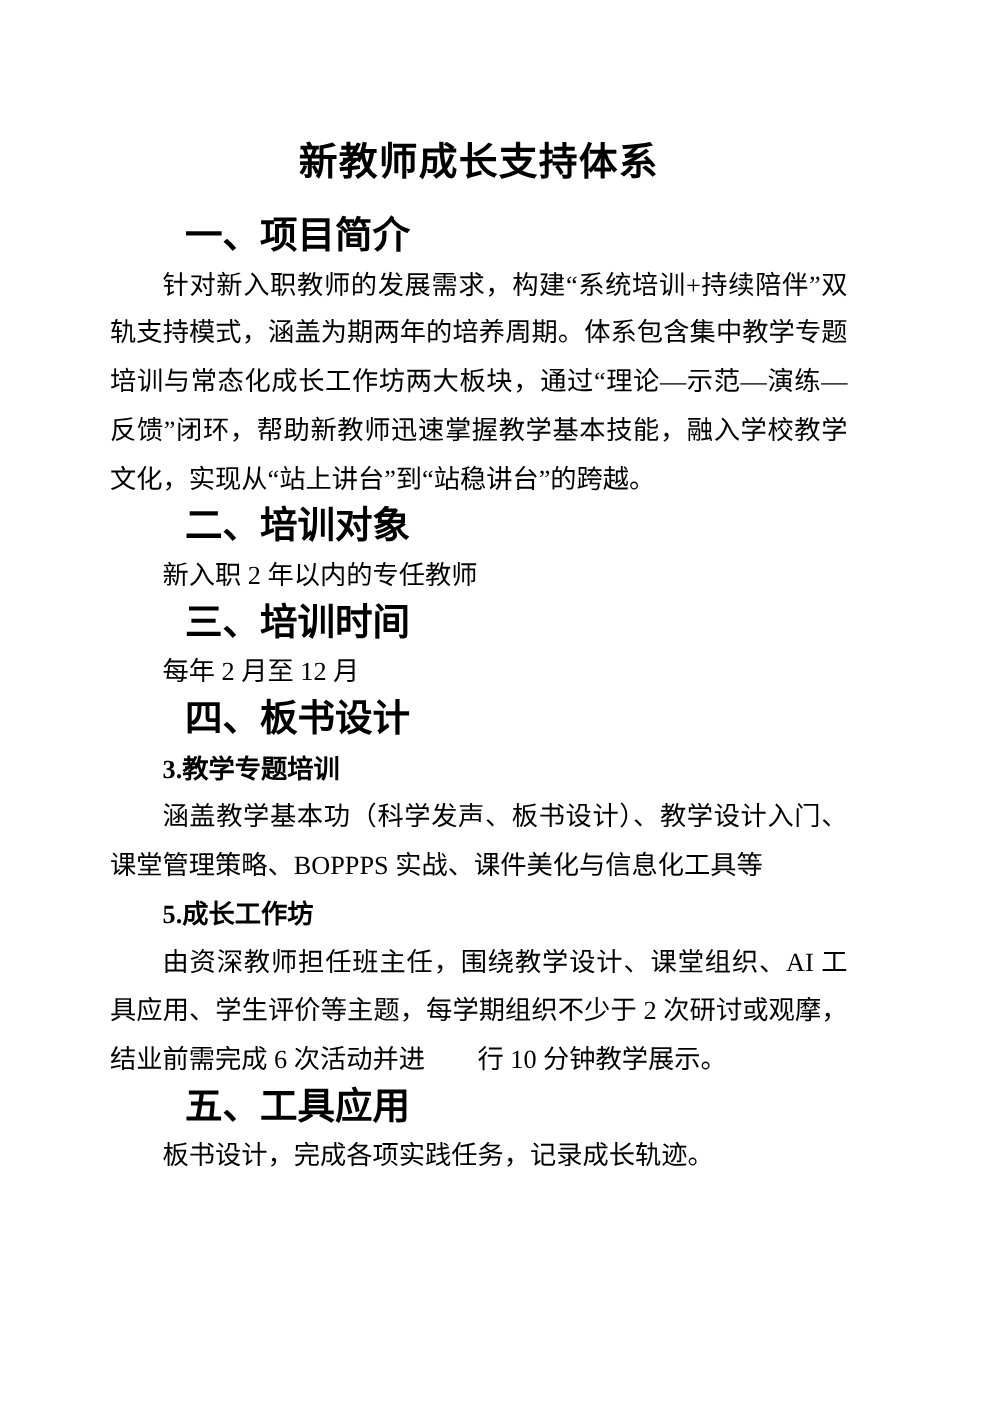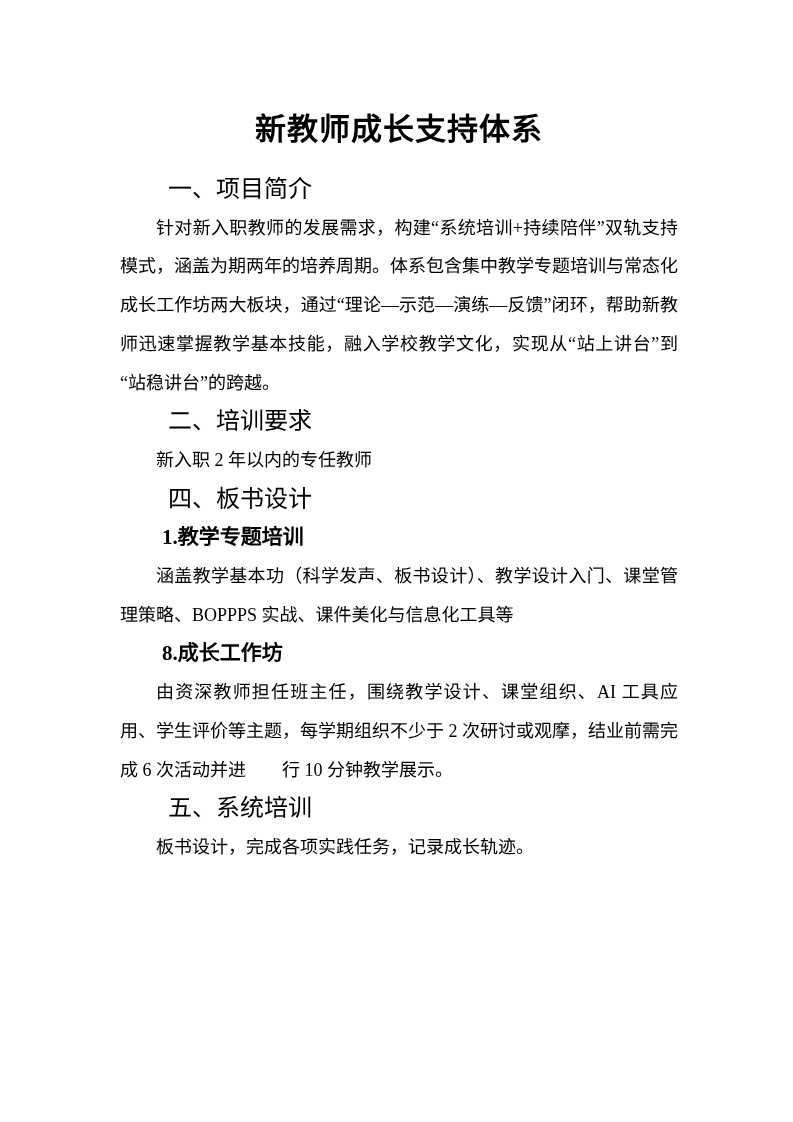--- a/index.html
+++ b/index.html
@@ -8,91 +8,95 @@
     padding: 0;
     background: #ffffff;
   }
   .page {
     position: relative;
     width: 793px;
     height: 1122px;
     margin: 0;
     background: #ffffff;
     box-sizing: border-box;
-    padding: 106px 115px 0 120px;
+    padding: 106px 115px 0 88px;
     color: #000000;
     font-family: "Liberation Serif", "DejaVu Serif", serif;
     font-size: 21px;
     overflow: hidden;
   }
   .doc-title {
     font-family: "Liberation Serif", "DejaVu Serif", serif;
     font-weight: 700;
     font-size: 31px;
     line-height: 48px;
     text-align: center;
     letter-spacing: 1px;
     margin: 0 0 16px 0;
   }
   .sec-heading {
     font-family: "Liberation Sans", "DejaVu Sans", sans-serif;
-    font-weight: 400;
-    font-size: 24px;
+    font-weight: 700;
+    font-size: 30px;
     line-height: 38.7px;
     text-indent: 2em;
     margin: 0;
   }
   .sub-heading {
     font-family: "Liberation Serif", "DejaVu Serif", serif;
     font-weight: 700;
     font-size: 21px;
     line-height: 38.7px;
     text-indent: 2em;
     margin: 0;
   }
   .para {
     font-family: "Liberation Serif", "DejaVu Serif", serif;
-    font-size: 18px;
+    font-size: 21px;
     line-height: 38.7px;
     text-indent: 2em;
     text-align: justify;
     text-justify: inter-character;
     margin: 0;
   }
 </style>
 </head>
 <body>
 
 <div class="page">
 
   <h1 class="doc-title">新教师成长支持体系</h1>
 
   <div>
     <h2 class="sec-heading">一、项目简介</h2>
     <p class="para">针对新入职教师的发展需求，构建“系统培训+持续陪伴”双轨支持模式，涵盖为期两年的培养周期。体系包含集中教学专题培训与常态化成长工作坊两大板块，通过“理论—示范—演练—反馈”闭环，帮助新教师迅速掌握教学基本技能，融入学校教学文化，实现从“站上讲台”到“站稳讲台”的跨越。</p>
   </div>
 
   <div>
-    <h2 class="sec-heading">二、培训要求</h2>
+    <h2 class="sec-heading">二、培训对象</h2>
     <p class="para">新入职 2 年以内的专任教师</p>
   </div>
 
+  <div>
+    <h2 class="sec-heading">三、培训时间</h2>
+    <p class="para">每年 2 月至 12 月</p>
+  </div>
 
   <div>
     <h2 class="sec-heading">四、板书设计</h2>
 
     <div>
-      <h3 class="sub-heading">1.教学专题培训</h3>
+      <h3 class="sub-heading">3.教学专题培训</h3>
       <p class="para">涵盖教学基本功（科学发声、板书设计）、教学设计入门、课堂管理策略、BOPPPS 实战、课件美化与信息化工具等</p>
     </div>
 
     <div>
-      <h3 class="sub-heading">8.成长工作坊</h3>
+      <h3 class="sub-heading">5.成长工作坊</h3>
       <p class="para">由资深教师担任班主任，围绕教学设计、课堂组织、AI 工具应用、学生评价等主题，每学期组织不少于 2 次研讨或观摩，结业前需完成 6 次活动并进　　行 10 分钟教学展示。</p>
     </div>
   </div>
 
   <div>
-    <h2 class="sec-heading">五、系统培训</h2>
+    <h2 class="sec-heading">五、工具应用</h2>
     <p class="para">板书设计，完成各项实践任务，记录成长轨迹。</p>
   </div>
 
 </div>
 
 </body></html>

